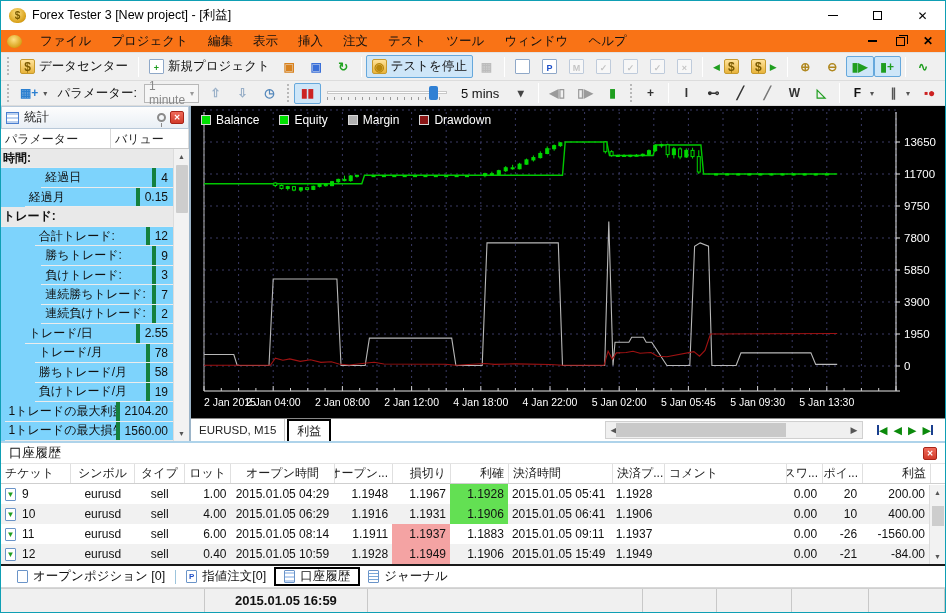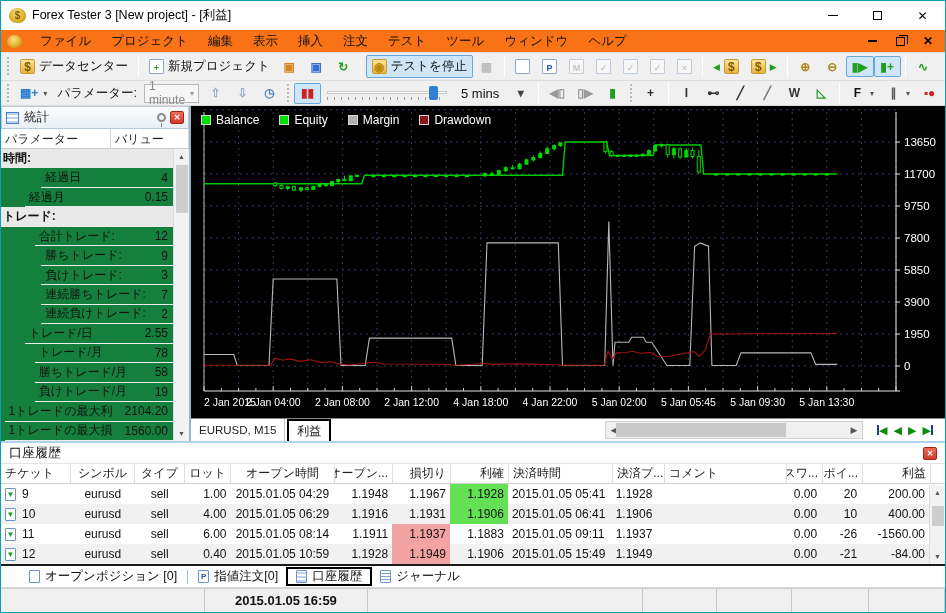--- a/index.html
+++ b/index.html
@@ -43,35 +43,35 @@
 .tb-label.big{font-size:13px;margin:0 8px;}
 .tb-select{width:108px;height:19px;border:1px solid #b8b8b8;background:#f6f6f6;color:#888;display:flex;align-items:center;padding:0 4px;margin:0 3px;}
 .tb-select .sel-arrow{margin-left:auto;font-size:8px;color:#999;}
 .tb-slider{position:relative;width:120px;height:18px;margin:0 6px;flex:none;}
 .tb-slider .track{position:absolute;left:0;right:0;top:7px;height:3px;border:1px solid #c8c8c8;background:#fff;}
 .tb-slider .ticks{position:absolute;left:0;right:4px;top:13px;height:3px;background-image:repeating-linear-gradient(90deg,#999 0 1px,transparent 1px 7px);}
 .tb-slider .thumb{position:absolute;top:2px;left:85%;width:9px;height:14px;background:#2f80d4;border-radius:2px;}
 
 .main{height:335px;display:flex;flex:none;}
 
-.stats-panel{width:190px;flex:none;background:#15803d;border-right:2px solid #9cb4c8;display:flex;flex-direction:column;position:relative;}
+.stats-panel{width:190px;flex:none;background:#7dd3fc;border-right:2px solid #9cb4c8;display:flex;flex-direction:column;position:relative;}
 .sp-header{height:23px;background:linear-gradient(#fdfdfd,#e9eff5);border:1px solid #b9c9d9;display:flex;align-items:center;padding:0 4px;flex:none;}
 .sp-title-icon{width:13px;height:12px;border:1px solid #4a7fd0;background:repeating-linear-gradient(0deg,#bcd2f0 0 2px,#fff 2px 4px);margin-right:5px;}
 .sp-title{font-size:12.5px;color:#222;}
 .sp-tools{margin-left:auto;display:flex;align-items:center;gap:4px;}
 .pin-icon{width:9px;height:9px;border:2px solid #8a8a8a;border-radius:50%;position:relative;}
 .pin-icon::after{content:"";position:absolute;left:2px;top:8px;width:1px;height:4px;background:#8a8a8a;}
 .x-btn{width:14px;height:13px;background:linear-gradient(#ef6a5a,#d23b2a);border:1px solid #a82418;border-radius:2px;color:#fff;font-size:8px;display:flex;align-items:center;justify-content:center;}
 .x-btn::before{content:"✕";font-weight:bold;}
 .sp-colheader{height:20px;display:flex;border-bottom:1px solid #c9c9c9;background:#fff;flex:none;font-size:12px;color:#222;}
 .sp-colheader div{padding:2px 4px;border-right:1px solid #d9d9d9;}
 .sp-col1{width:110px;}
 .sp-rows{flex:1;display:flex;flex-direction:column;margin-right:16px;align-items:flex-end;}
 .stat-row{flex:1;display:flex;border-bottom:1px solid #ececec;align-items:center;font-size:12px;}
-.stat-row .c1{width:115px;padding:0 4px;border-right:7px solid #15803d;height:100%;display:flex;align-items:center;white-space:nowrap;overflow:hidden;}
+.stat-row .c1{width:115px;padding:0 4px;border-right:4px solid #15803d;height:100%;display:flex;align-items:center;white-space:nowrap;overflow:hidden;}
 .stat-row .c2{flex:1;padding:0 5px;white-space:nowrap;}
 .stat-row.section{background:#e9e9e9;font-weight:bold;}
 .stat-row.section .c1{border-right:none;width:164px;}
 .sp-scroll{position:absolute;right:0;top:43px;bottom:0;width:16px;background:#f2f2f2;border-left:1px solid #dcdcdc;display:flex;flex-direction:column;align-items:center;}
 .scroll-arrow{width:100%;height:15px;display:flex;align-items:center;justify-content:center;font-size:7px;color:#555;flex:none;}
 .sp-thumb{width:12px;height:48px;background:#cdcdcd;border-radius:1px;margin-top:1px;}
 .sp-scroll .spacer{flex:1;}
 
 .chart-area{flex:1;display:flex;flex-direction:column;background:#000;position:relative;}
 .chart-legend{position:absolute;left:10px;top:7px;display:flex;gap:20px;align-items:center;z-index:2;}
@@ -101,21 +101,21 @@
 .a-l{justify-content:flex-start;}
 .a-c{justify-content:center;}
 .a-r{justify-content:flex-end;}
 .hl-green{background:#63e053;}
 .hl-pink{background:#f4a3a3;}
 .trade-icon{width:11px;height:13px;background:#fff;border:1px solid #6a94c8;border-radius:1px;margin-right:6px;display:flex;align-items:center;justify-content:center;color:#1f9e1f;font-size:8px;font-weight:bold;flex:none;}
 .trade-icon::before{content:"▼";}
 .hp-scroll{position:absolute;right:0;top:42px;bottom:0;width:16px;background:#f2f2f2;border-left:1px solid #dcdcdc;display:flex;flex-direction:column;align-items:center;}
 .hp-thumb{width:12px;height:20px;background:#cdcdcd;margin-top:6px;}
 
-.bottom-tabs{height:22px;background:#fff;display:flex;align-items:center;padding-left:20px;flex:none;border-bottom:1px solid #d8d8d8;}
+.bottom-tabs{height:22px;background:#fff;display:flex;align-items:center;padding-left:8px;flex:none;border-bottom:1px solid #d8d8d8;}
 .btab{display:flex;align-items:center;gap:5px;padding:1px 8px;font-size:12.5px;color:#111;height:19px;}
 .btab.active{border:2px solid #000;font-weight:normal;}
 .btab-sep{width:1px;height:14px;background:#9cc4dc;margin:0 2px;}
 .bt-icon{width:11px;height:13px;flex:none;border:1px solid #6a94c8;background:#fff;border-radius:1px;font-size:8px;font-weight:bold;color:#1f50c8;display:flex;align-items:center;justify-content:center;}
 .bt-icon.grid{background:repeating-linear-gradient(0deg,#bcd2f0 0 2px,#fff 2px 4px);}
 .bt-icon.lines{background:repeating-linear-gradient(0deg,#fff 0 2px,#7aa8d8 2px 3px);}
 
 .statusbar{height:24px;background:#f0f0f0;border-top:1px solid #cfcfcf;display:flex;flex:none;}
 .ssec{height:100%;border-right:1px solid #c8c8c8;display:flex;align-items:center;justify-content:center;font-size:12px;}
 .ssec.bold{font-weight:bold;font-size:13px;}

